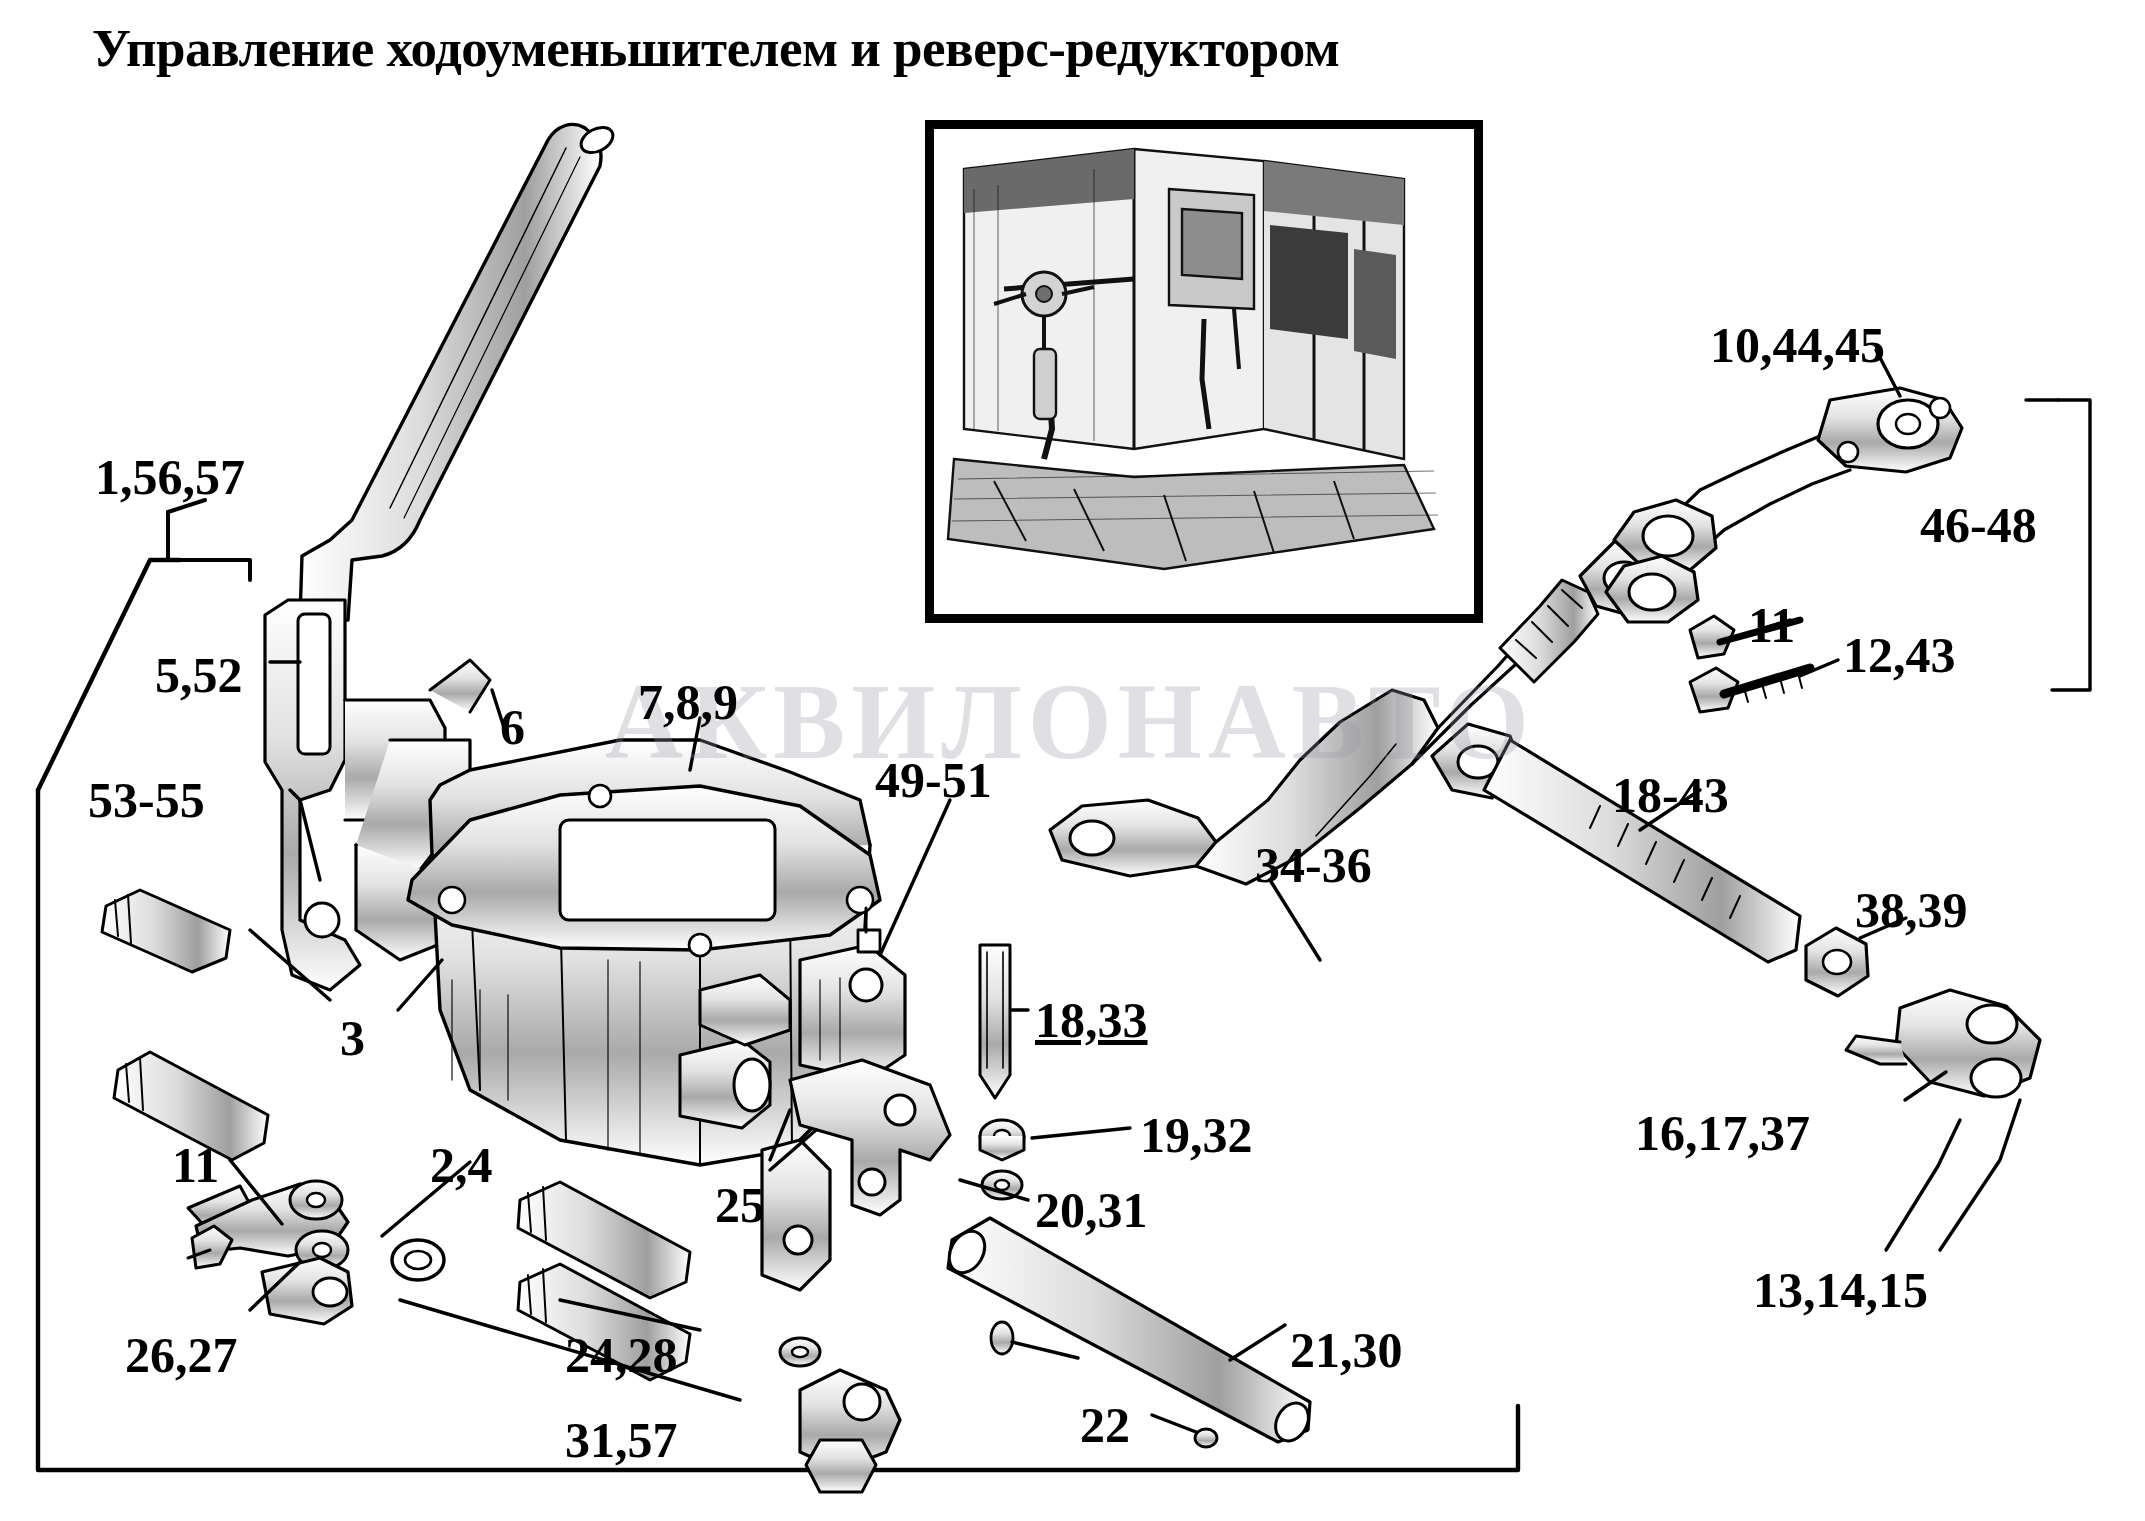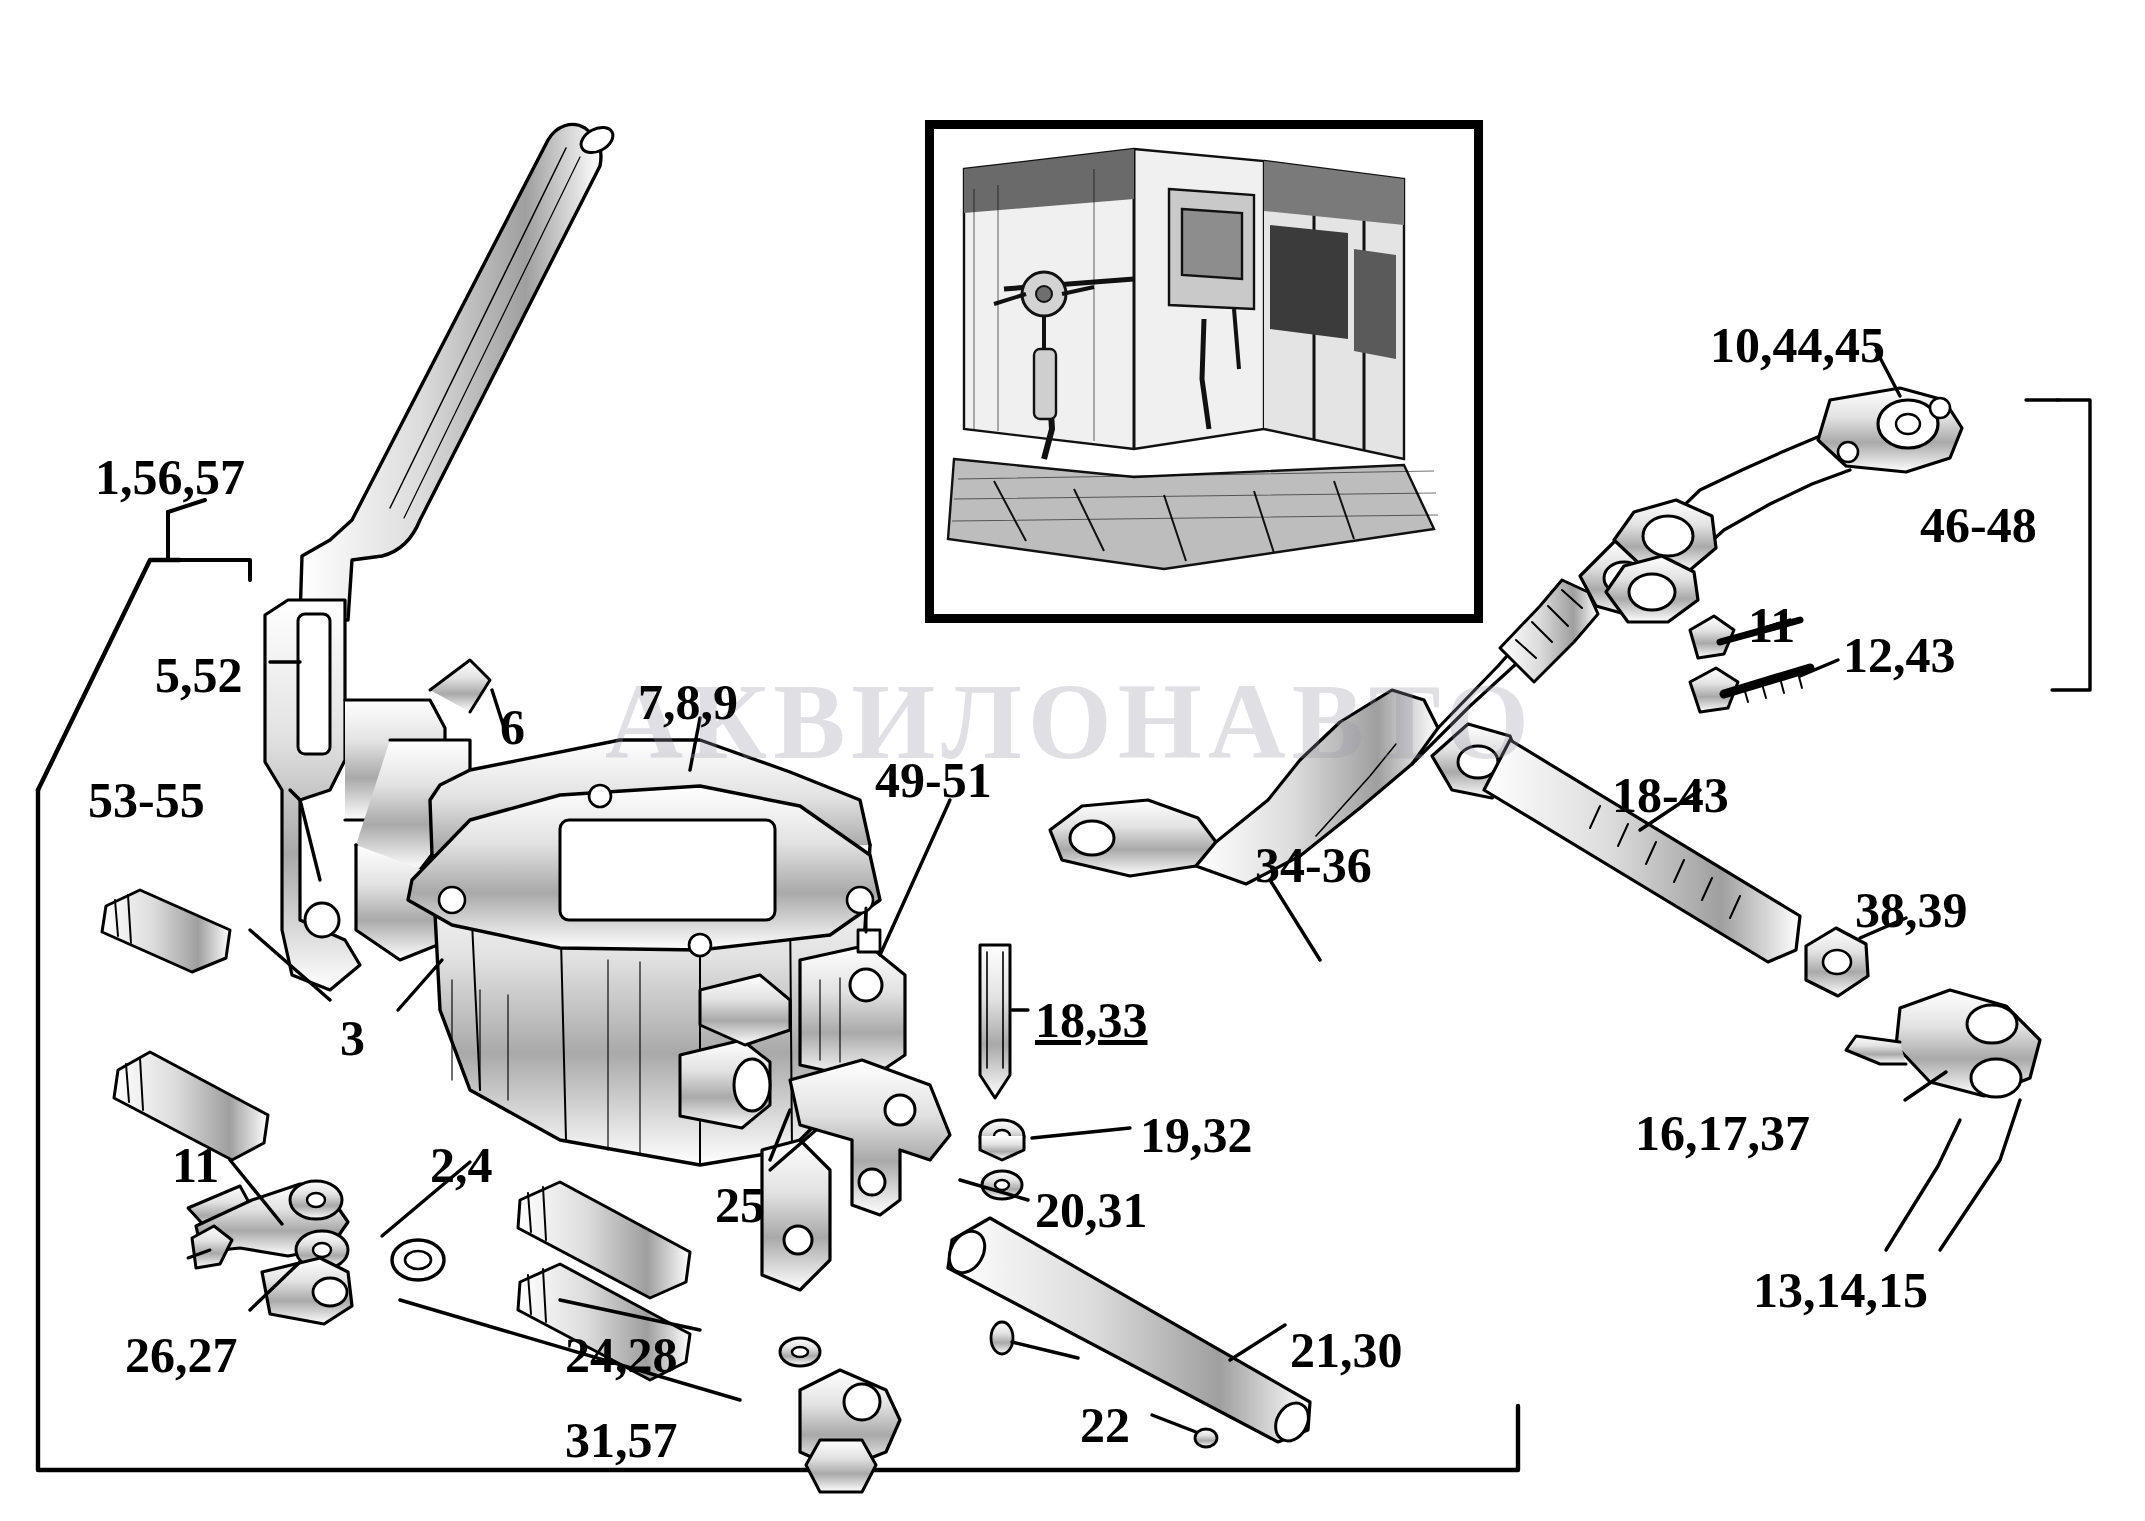--- a/index.html
+++ b/index.html
@@ -87,20 +87,21 @@
     width: 2145px;
     height: 1521px;
   }
 </style>
 </head>
 <body>
 
 <div id="page">
 
   <div class="title-block">
+    <div class="title-line1">Управление ходоуменьшителем и реверс-редуктором</div>
   </div>
 
   <svg id="art" viewBox="0 0 2145 1521" xmlns="http://www.w3.org/2000/svg">
     <defs>
       <pattern id="hatch" width="7" height="7" patternTransform="rotate(45)" patternUnits="userSpaceOnUse">
         <line x1="0" y1="0" x2="0" y2="7" stroke="#000" stroke-width="1.1"></line>
       </pattern>
       <pattern id="hatch2" width="6" height="6" patternTransform="rotate(-40)" patternUnits="userSpaceOnUse">
         <line x1="0" y1="0" x2="0" y2="6" stroke="#000" stroke-width="1"></line>
       </pattern>

